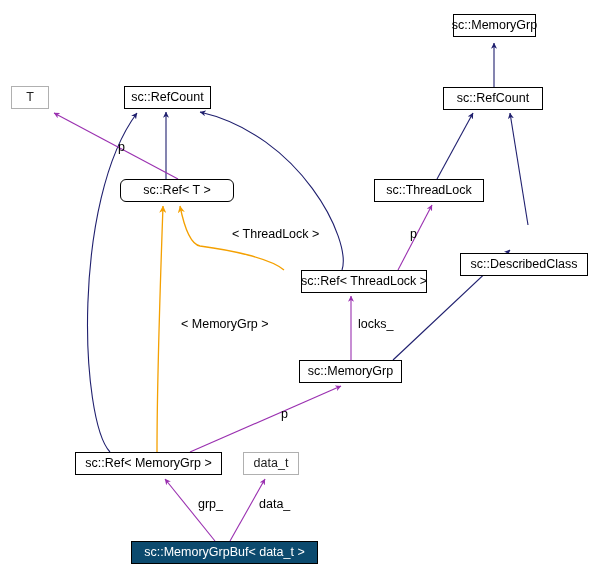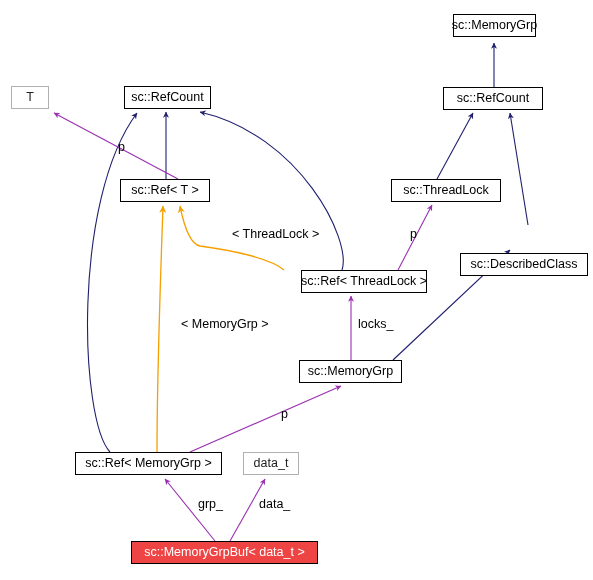--- a/index.html
+++ b/index.html
@@ -37,21 +37,21 @@
     border: 1px solid #000000;
     color: #000000;
     height: 23px;
     letter-spacing: 0px;
   }
   .node.dim {
     border: 1px solid #b0b0b0;
     color: #202020;
   }
   .node.current {
-    background: #ef4444;
+    background: #0c4a6e;
     color: #ffffff;
     border: 1px solid #000000;
   }
   .edge-label {
     position: absolute;
     font-size: 12.5px;
     line-height: 1;
     white-space: nowrap;
     color: #000000;
     background: transparent;
@@ -109,25 +109,25 @@
   </div>
 
   <div class="node" style="left:453px; top:14px; width:83px;">
     <span>sc::MemoryGrp</span>
   </div>
 
   <div class="node" style="left:443px; top:87px; width:100px;">
     <span>sc::RefCount</span>
   </div>
 
-  <div class="node" style="left:120px; top:179px; width:90px;">
+  <div class="node" style="left:120px; top:179px; width:114px;border-radius:6px;">
     <span>sc::Ref&lt; T &gt;</span>
   </div>
 
-  <div class="node" style="left:391px; top:179px; width:110px;">
+  <div class="node" style="left:374px; top:179px; width:110px;">
     <span>sc::ThreadLock</span>
   </div>
 
   <div class="node" style="left:460px; top:225px; width:128px;margin-top:28px;">
     <span>sc::DescribedClass</span>
   </div>
 
   <div class="node" style="left:276px; top:270px; width:126px;margin-left:25px;">
     <span>sc::Ref&lt; ThreadLock &gt;</span>
   </div>

